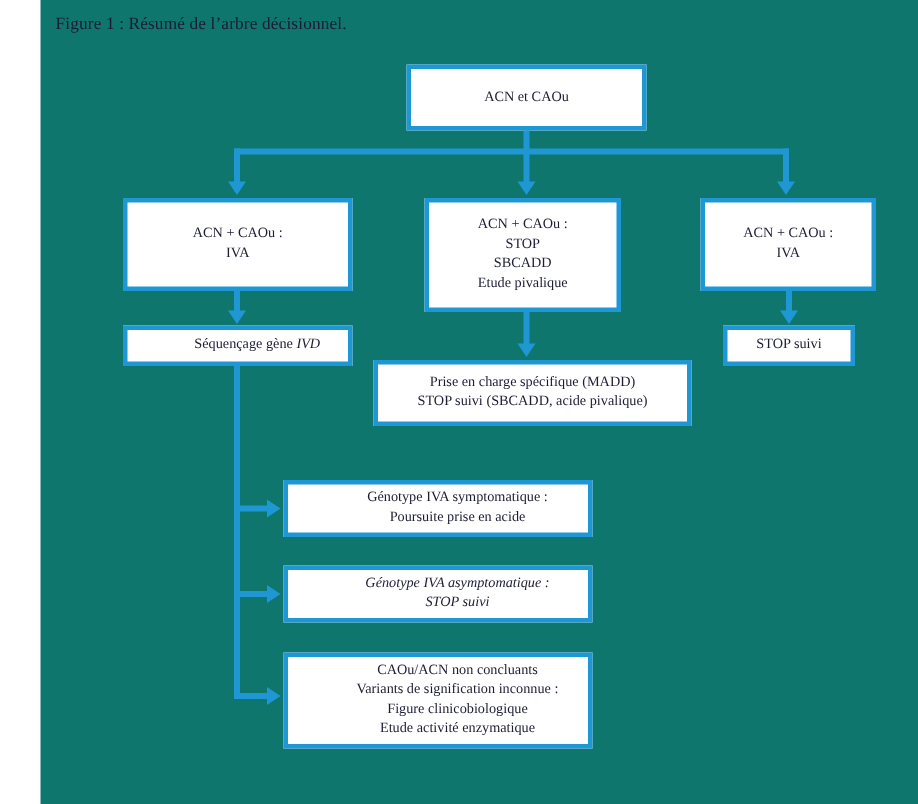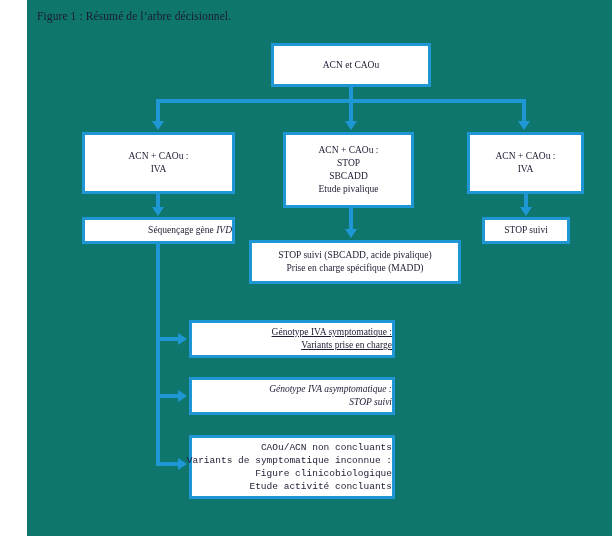--- a/index.html
+++ b/index.html
@@ -38,21 +38,21 @@
     justify-content: center;
     font-size: 9.5px;
     line-height: 13px;
     color: #1c1c33;
   }
   .node.center {
     align-items: center;
     text-align: left;
   }
   .node.left {
-    align-items: flex-end;
+    align-items: center;
     text-align: left;
     padding-left: 26px;
   }
   .node .ln { display: block; white-space: nowrap; }
   .node .ln i { font-style: italic; }
 
   
   .vline, .hline {
     position: absolute;
     background: #1f97d4;
@@ -100,43 +100,43 @@
   <div class="node center" style="left:440px; top:132px; width:117px; height:62px;">
     <span class="ln">ACN + CAOu :</span>
     <span class="ln">IVA</span>
   </div>
 
   <div class="node left" style="left:55px; top:217px; width:153px; height:27px;">
     <span class="ln"><span>Séquençage gène </span><i>IVD</i></span>
   </div>
 
   <div class="node center" style="left:222px; top:240px; width:212px; height:44px;">
+    <span class="ln">Prise en charge spécifique (MADD)</span>
     <span class="ln">STOP suivi (SBCADD, acide pivalique)</span>
-    <span class="ln">Prise en charge spécifique (MADD)</span>
   </div>
 
   <div class="node center" style="left:455px; top:217px; width:88px; height:27px;">
     <span class="ln">STOP suivi</span>
   </div>
 
-  <div class="node left" style="left:162px; top:320px; width:206px; height:38px;text-decoration:underline;">
+  <div class="node left" style="left:162px; top:320px; width:206px; height:38px;">
     <span class="ln">Génotype IVA symptomatique :</span>
-    <span class="ln">Variants prise en charge</span>
+    <span class="ln">Poursuite prise en acide</span>
   </div>
 
   <div class="node left" style="left:162px; top:377px; width:206px; height:38px;font-style:italic;">
     <span class="ln">Génotype IVA asymptomatique :</span>
     <span class="ln">STOP suivi</span>
   </div>
 
-  <div class="node left" style="left:162px; top:435px; width:206px; height:64px;font-family:Liberation Mono, monospace;">
+  <div class="node left" style="left:162px; top:435px; width:206px; height:64px;">
     <span class="ln">CAOu/ACN non concluants</span>
-    <span class="ln">Variants de symptomatique inconnue :</span>
+    <span class="ln">Variants de signification inconnue :</span>
     <span class="ln">Figure clinicobiologique</span>
-    <span class="ln">Etude activité concluants</span>
+    <span class="ln">Etude activité enzymatique</span>
   </div>
 
   <div class="vline" style="left:322px; top:87px; height:16px;"></div>
 
   <div class="hline" style="left:129px; top:99px; width:370px;"></div>
 
   <div class="vline" style="left:129px; top:99px; height:23px;"></div>
   <div class="arrow-down" style="left:125px; top:121px;"></div>
 
   <div class="vline" style="left:322px; top:99px; height:23px;"></div>

